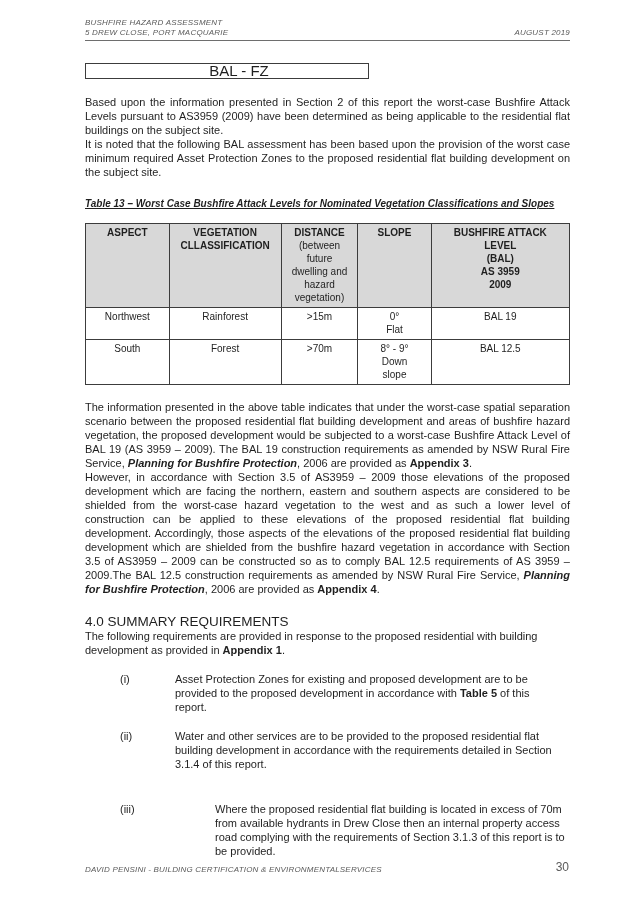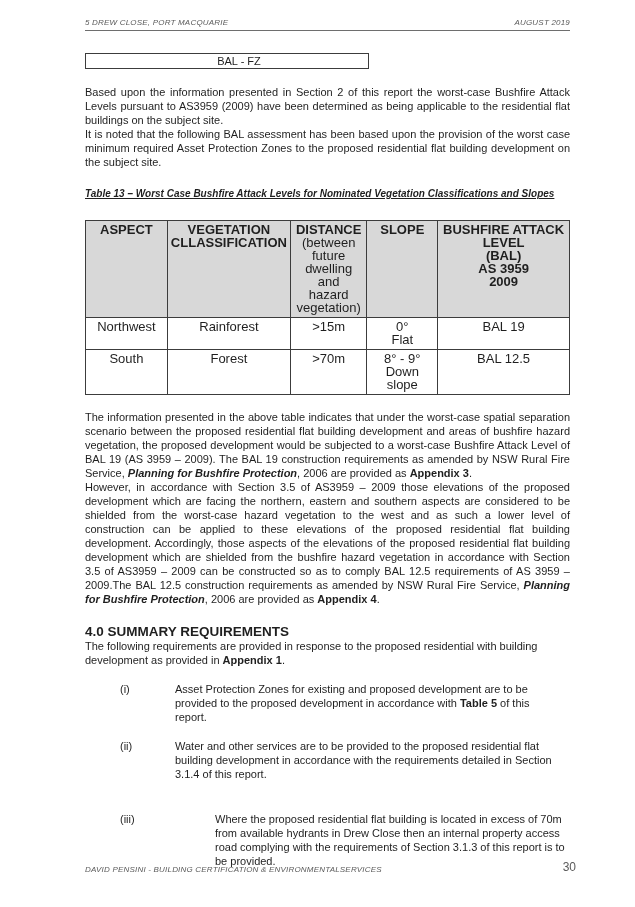--- a/index.html
+++ b/index.html
@@ -25,78 +25,79 @@
     letter-spacing:0.2px;
   }
   .doc-header .date { position:absolute; right:0; bottom:2px;margin-top:16px; }
 
   
   .bal-box {
     margin-top:22px;
     width:284px; height:16px;
     border:1px solid #3c3c3c;
     text-align:center;
-    font-size:11px; line-height:14px;padding-left:24px;
+    font-size:15px; line-height:14px;padding-left:24px;
   }
 
   
   .para { margin-top:0; font-size:11px; line-height:14px; text-align:justify; }
   .para.first { margin-top:16px; }
   .para.left { text-align:left; }
   .seg-b  { font-weight:bold; }
   .seg-bi { font-weight:bold; font-style:italic; }
 
   
   .table-caption {
     margin-top:19px;
     font-size:10px; font-weight:bold; font-style:italic;
     text-decoration:underline;
     white-space:nowrap;
   }
   table.bal-table {
-    margin-top:21px; width:100%;
+    margin-top:14px; width:100%;
     border-collapse:collapse;
-    font-size:13px; line-height:13px;
+    font-size:10px; line-height:13px;
   }
   table.bal-table th, table.bal-table td {
     border:1px solid #3c3c3c;
     padding:2px 3px 3px 3px;
     text-align:center; vertical-align:top;
   }
   table.bal-table thead th { background:#d8d8d8; font-weight:bold; }
   .pre { white-space:pre-line; }
   .th-sub { display:block; font-weight:normal; white-space:pre-line; }
   .col-aspect{width:17.3%} .col-veg{width:23.1%} .col-dist{width:15.9%}
   .col-slope{width:15.1%} .col-bal{width:28.6%}
 
   
-  .section-heading { margin-top:18px; font-size:13.5px; font-weight:bold; }
+  .section-heading { margin-top:18px; font-size:13.5px; font-weight:normal; }
 
   
   .req-item { display:flex; margin-top:15px; font-size:11px; line-height:14px; }
   .req-item.gap-large { margin-top:31px;gap:40px; }
   .req-item .marker { flex:none; width:55px; margin-left:35px; }
   .req-item .text { width:382px; text-align:left; }
 
   
   .doc-footer {
-    position:absolute; left:85px; right:59px; bottom:33px;
+    position:absolute; left:85px; right:66px; bottom:33px;
     display:flex; justify-content:space-between; align-items:flex-end;
     font-size:8px; color:#5a5a5a;
   }
   .doc-footer .author { font-style:italic; letter-spacing:0.2px; }
   .doc-footer .pageno { font-size:12px; font-style:normal; }
 </style>
 </head>
 <body>
 
 <div class="page">
   <div class="content">
 
     <div class="doc-header">
+      <div>BUSHFIRE HAZARD ASSESSMENT</div>
       <div>5 DREW CLOSE, PORT MACQUARIE</div>
       <span class="date">AUGUST 2019</span>
     </div>
 
     <div class="bal-box">BAL - FZ</div>
 
     <p class="para first"><span>Based upon the information presented in Section 2 of this report the worst-case Bushfire Attack Levels pursuant to AS3959 (2009) have been determined as being applicable to the residential flat buildings on the subject site.</span></p>
     <p class="para"><span>It is noted that the following BAL assessment has been based upon the provision of the worst case minimum required Asset Protection Zones to the proposed residential flat building development on the subject site.</span></p>
 
     <div class="table-caption">Table 13 – Worst Case Bushfire Attack Levels for Nominated Vegetation Classifications and Slopes</div>

